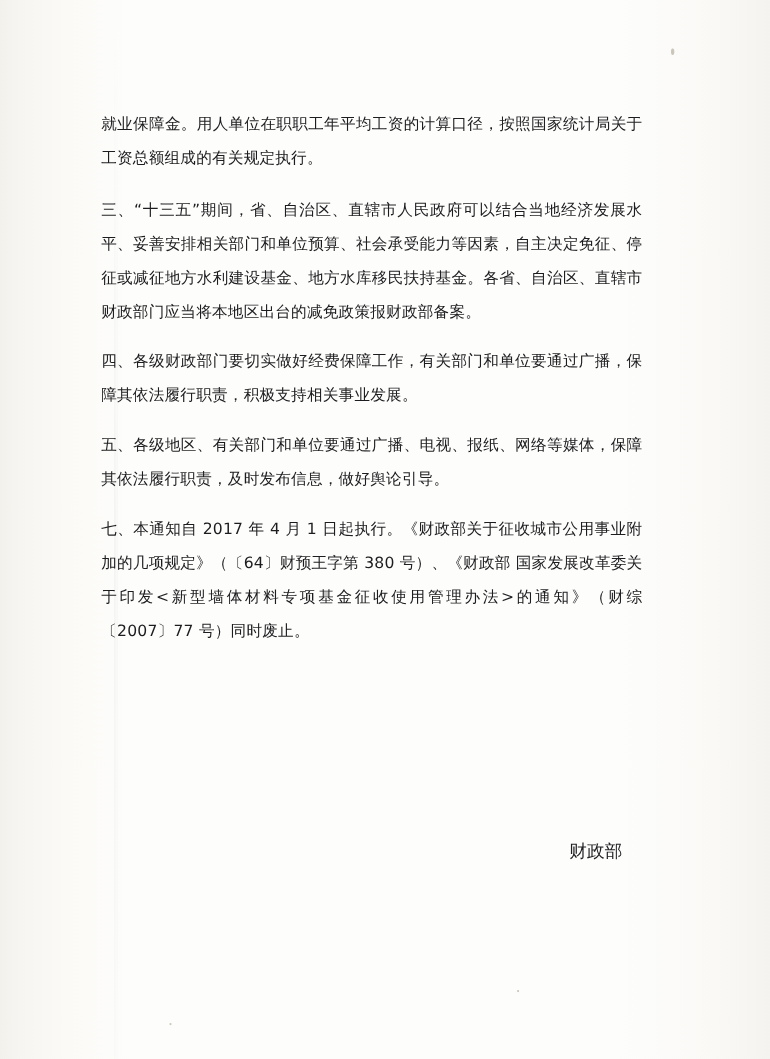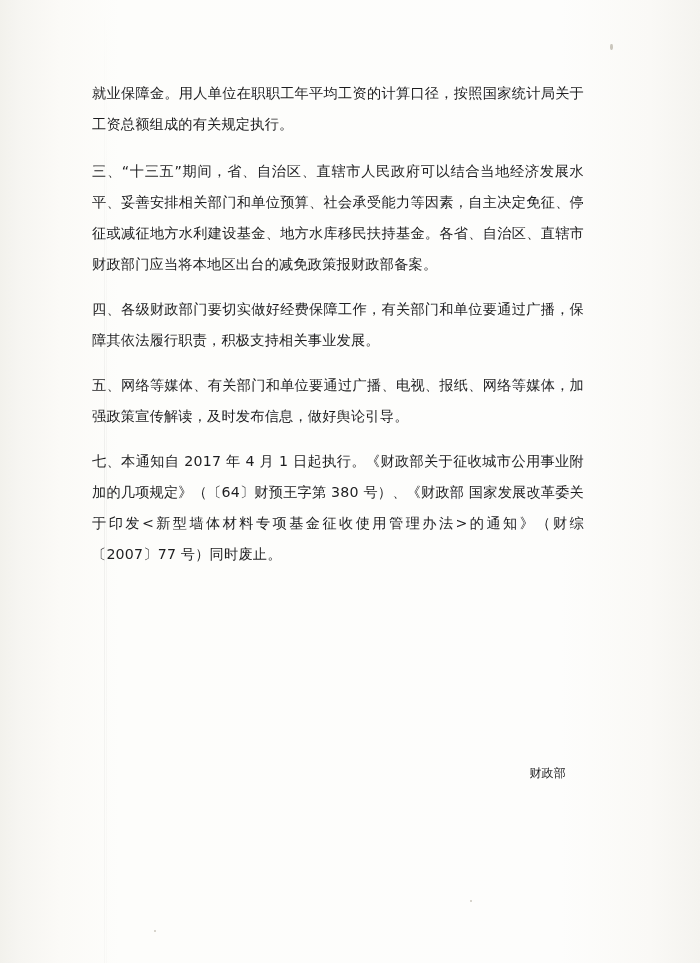--- a/index.html
+++ b/index.html
@@ -61,29 +61,30 @@
     margin: 0 0 14px 0;
     font-size: 14.2px;
     line-height: 31px;
     color: #1d1d1f;
     text-align: justify;
     text-justify: inter-ideograph;
     letter-spacing: 0.2px;
   }
   p.first {
     margin-bottom: 16px;
+    margin-top: 20px;
   }
 
   .signature {
     position: absolute;
     left: 92px;
     top: 758px;
     width: 492px;
     text-align: right;
-    font-size: 12px;
+    font-size: 16px;
     line-height: 31px;
     color: #1d1d1f;
     letter-spacing: 0.2px;
   }
   .sig-line {
     display: block;
   }
   .sig-org { padding-right: 18px; }
   .sig-date { padding-right: 4px; }
 </style>
@@ -96,21 +97,21 @@
   <div class="crease c2"></div>
 
   <div class="speck" style="left:610px; top:44px; width:3px; height:6px; border-radius:40%;"></div>
   <div class="speck" style="left:154px; top:930px; width:2px; height:2px;"></div>
   <div class="speck" style="left:470px; top:900px; width:2px; height:2px;"></div>
 
   <div class="content">
     <p class="para first">就业保障金。用人单位在职职工年平均工资的计算口径，按照国家统计局关于工资总额组成的有关规定执行。</p>
     <p class="para">三、“十三五”期间，省、自治区、直辖市人民政府可以结合当地经济发展水平、妥善安排相关部门和单位预算、社会承受能力等因素，自主决定免征、停征或减征地方水利建设基金、地方水库移民扶持基金。各省、自治区、直辖市财政部门应当将本地区出台的减免政策报财政部备案。</p>
     <p class="para">四、各级财政部门要切实做好经费保障工作，有关部门和单位要通过广播，保障其依法履行职责，积极支持相关事业发展。</p>
-    <p class="para">五、网络等媒体、有关部门和单位要通过广播、电视、报纸、网络等媒体，加强政策宣传解读，及时发布信息，做好舆论引导。</p>
+    <p class="para">五、各级地区、有关部门和单位要通过广播、电视、报纸、网络等媒体，保障其依法履行职责，及时发布信息，做好舆论引导。</p>
     <p class="para">七、本通知自 2017 年 4 月 1 日起执行。《财政部关于征收城市公用事业附加的几项规定》（〔64〕财预王字第 380 号）、《财政部 国家发展改革委关于印发&lt;新型墙体材料专项基金征收使用管理办法&gt;的通知》（财综〔2007〕77 号）同时废止。</p>
   </div>
 
   <div class="signature">
     <span class="sig-line sig-org">财政部</span>
   </div>
 
 </div>
 
 </body></html>

